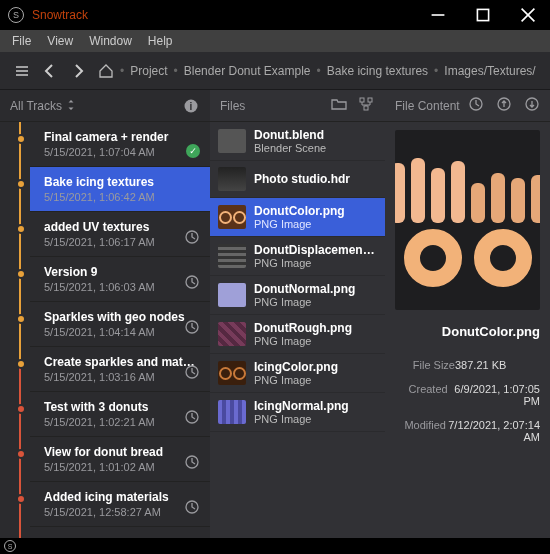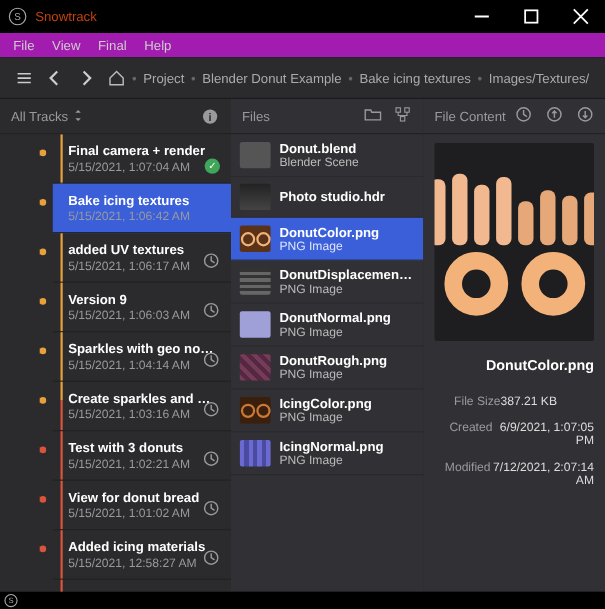--- a/index.html
+++ b/index.html
@@ -4,34 +4,34 @@
 <style>
 * { margin: 0; padding: 0; box-sizing: border-box; font-family: -apple-system, BlinkMacSystemFont, "Segoe UI", Arial, sans-serif; }
 body { background: #000; width: 550px; height: 554px; overflow: hidden; color: #ccc; font-size: 12px; }
 .window { background: #000; width: 100%; height: 100%; display: flex; flex-direction: column; }
 .titlebar { height: 30px; background: #000; display: flex; align-items: center; justify-content: space-between; padding-left: 8px; }
 .titlebar-left { display: flex; align-items: center; gap: 8px; }
 .app-logo { width: 16px; height: 16px; border: 1.5px solid #aaa; border-radius: 50%; display: flex; align-items: center; justify-content: center; font-size: 9px; color: #aaa; }
 .title-text { color: #c2410c; font-size: 12px; }
 .win-controls { display: flex; }
 .win-btn { width: 45px; height: 30px; display: flex; align-items: center; justify-content: center; color: #fff; font-size: 11px; }
-.menubar { height: 22px; background: #a21caf; display: flex; align-items: center; gap: 4px; padding: 0 6px; }
+.menubar { height: 22px; background: #404040; display: flex; align-items: center; gap: 4px; padding: 0 6px; }
 .menu-item { color: #ccc; font-size: 12px; padding: 2px 6px; }
 .toolbar { height: 38px; background: #2b2b2e; display: flex; align-items: center; gap: 12px; padding: 0 14px; border-bottom: 1px solid #1a1a1c; }
 .tool-icon { color: #ccc; width: 18px; height: 18px; display: flex; align-items: center; justify-content: center; }
 .breadcrumb { display: flex; align-items: center; gap: 6px; color: #aaa; font-size: 12px; white-space: nowrap; overflow: hidden; }
 .bc-sep { color: #666; }
 .content { flex: 1; display: flex; background: #2b2b2e; overflow: hidden; }
 .col { display: flex; flex-direction: column; overflow: hidden; }
 .col-tracks { width: 210px; background: #2b2b2e; }
 .col-files { width: 175px; background: #313135; }
 .col-details { flex: 1; background: #313135; text-align: right; }
 .col-header { height: 32px; display: flex; align-items: center; justify-content: space-between; padding: 0 10px; color: #9a9a9e; font-size: 12px; border-bottom: 1px solid #222; }
 .hdr-icons { display: flex; gap: 12px; color: #9a9a9e; }
-.track-list { flex: 1; overflow: hidden; position: relative; padding-left: 12px; margin-left: 36px; }
+.track-list { flex: 1; overflow: hidden; position: relative; padding-left: 30px; }
 .rail { position: absolute; left: 19px; top: 0; width: 2px; height: 100%; background: linear-gradient(#e8a13a 0%, #e8a13a 58%, #d9543a 58%, #d9543a 100%); }
 .track { position: relative; padding: 8px 10px 8px 14px; border-bottom: 1px solid #222; }
 .track.active { background: #3a5fd9; }
 .track .dot { position: absolute; left: -14px; top: 12px; width: 10px; height: 10px; border-radius: 50%; background: #e8a13a; border: 2px solid #2b2b2e; }
 .track .dot.red { background: #d9543a; }
 .track-title { color: #fff; font-size: 12px; font-weight: 600; white-space: nowrap; overflow: hidden; text-overflow: ellipsis; }
 .track-date { color: #9a9a9e; font-size: 11px; margin-top: 2px; }
 .track-badge { position: absolute; right: 10px; bottom: 8px; color: #9a9a9e; }
 .check-badge { width: 14px; height: 14px; border-radius: 50%; background: #3fa65a; display:flex;align-items:center;justify-content:center;color:#fff;font-size:9px;}
 .file-list { flex: 1; overflow: hidden; }
@@ -90,21 +90,21 @@
           <svg viewBox="0 0 10 10">
             <path d="M1 1l8 8M9 1l-8 8" stroke="#fff" stroke-width="1"></path>
           </svg>
         </div>
     </div>
   </div>
 
   <div class="menubar">
     <span class="menu-item">File</span>
     <span class="menu-item">View</span>
-    <span class="menu-item">Final</span>
+    <span class="menu-item">Window</span>
     <span class="menu-item">Help</span>
   </div>
 
   <div class="toolbar">
     <span class="tool-icon">
         <svg viewBox="0 0 16 16">
           <path d="M2 4h12M2 8h12M2 12h12" stroke="#ccc" stroke-width="1.5"></path>
         </svg>
       </span>
     <span class="tool-icon">

